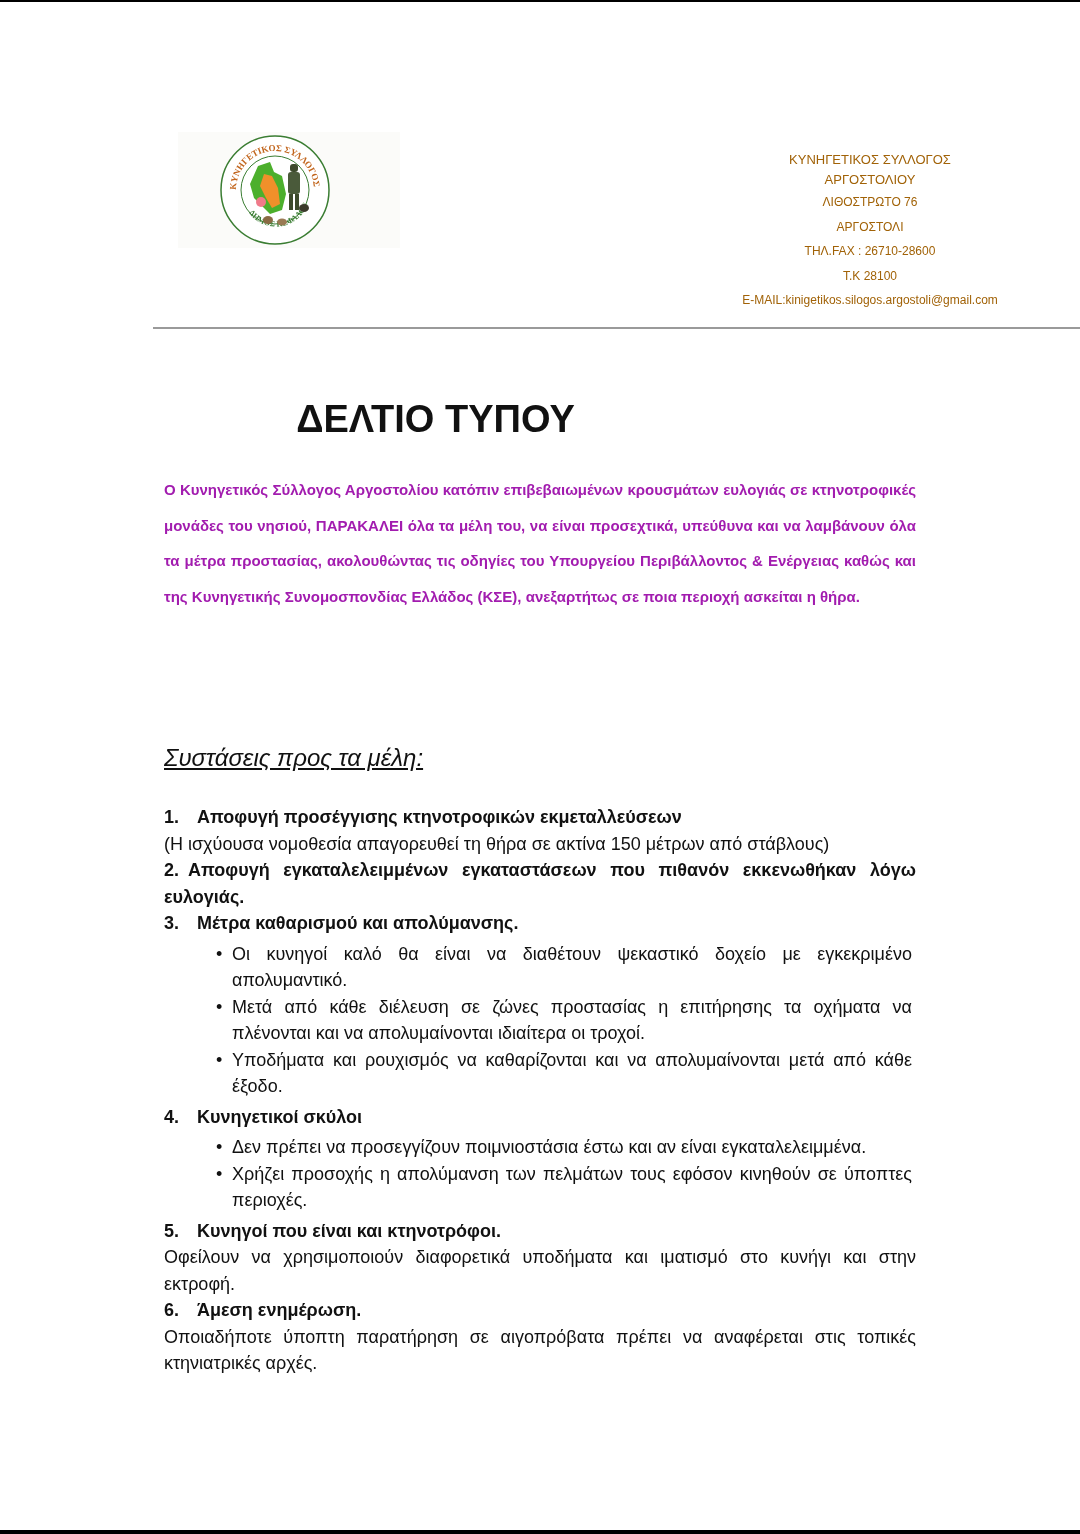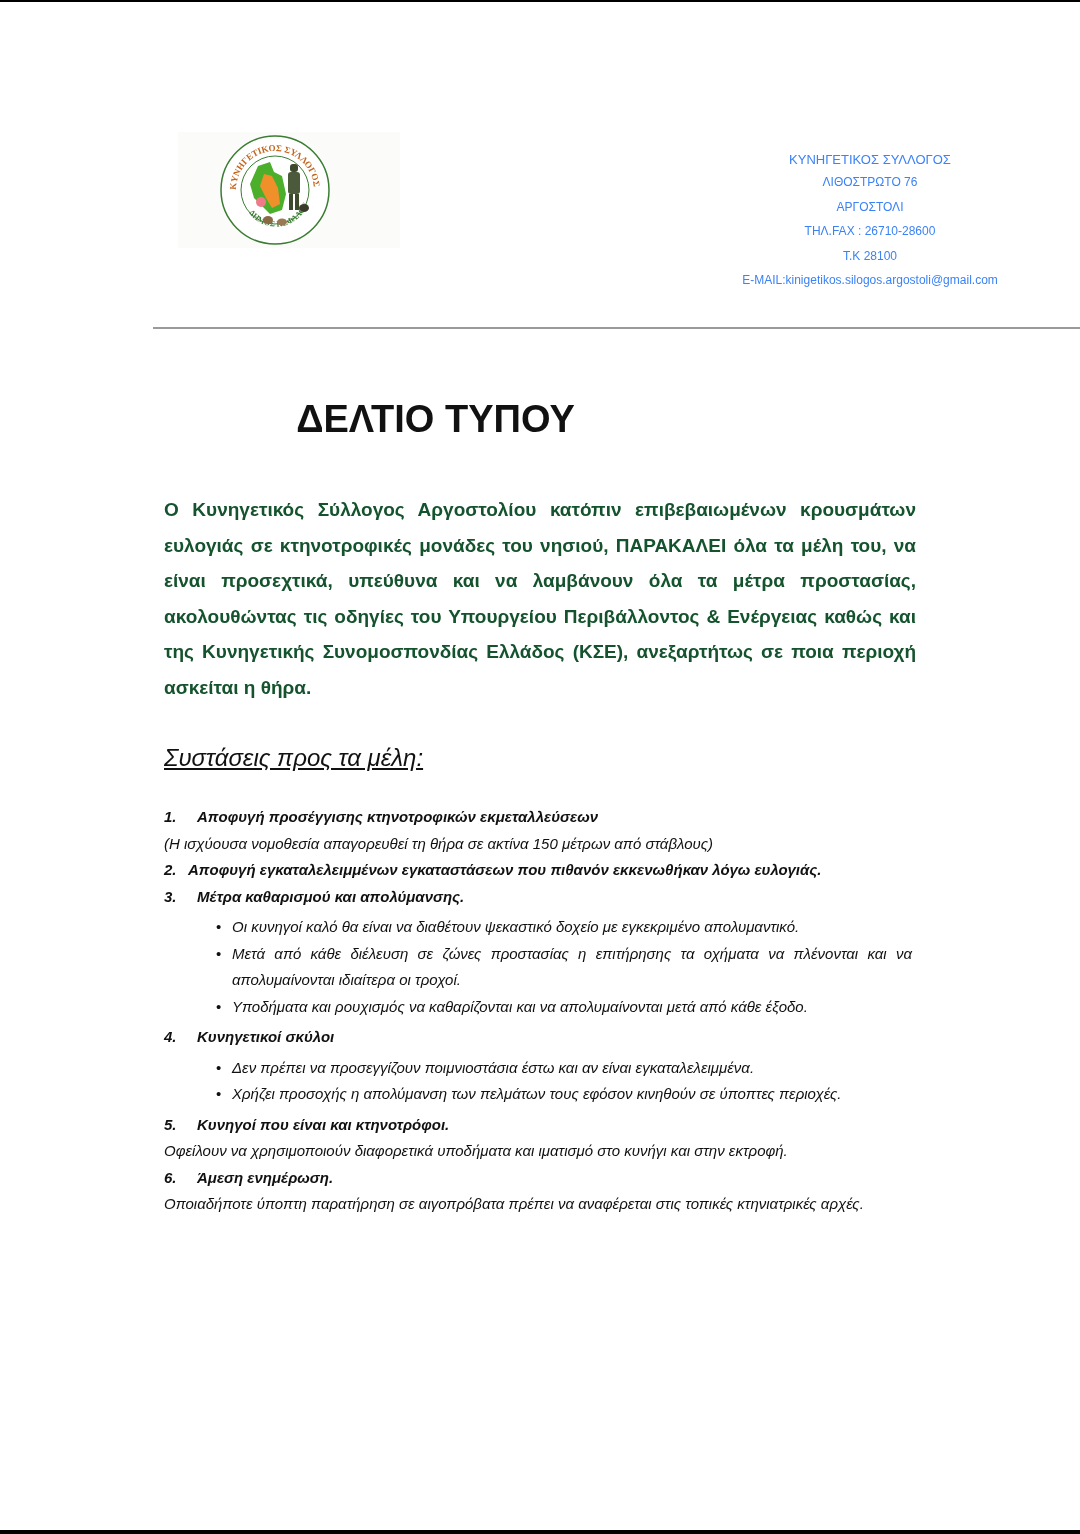--- a/index.html
+++ b/index.html
@@ -7,37 +7,37 @@
     width: 1080px; height: 1534px; position: relative; overflow: hidden;
     background: #ffffff; color: #111;
     font-family: "Liberation Sans", "DejaVu Sans", sans-serif;
   }
   .top-border { position: absolute; left: 0; top: 0; width: 1080px; height: 2px; background: #000; }
   .bottom-border { position: absolute; left: 0; top: 1530px; width: 1080px; height: 4px; background: #000; }
 
   .logo { position: absolute; left: 178px; top: 132px; width: 222px; height: 116px; background: #fbfbf9; }
   .logo svg { display: block; }
 
-  .address { position: absolute; left: 660px; top: 150px; width: 420px; text-align: center; color: #3b82f6; }
+  .address { position: absolute; left: 660px; top: 150px; width: 420px; text-align: center; color: #a16207; }
   .address .small { font-size: 13px; line-height: 20px; }
   .address .big { font-size: 12px; line-height: 24.5px; }
 
   .divider { position: absolute; left: 153px; top: 327px; width: 927px; height: 2px; background: #9a9a9a; }
 
   .title { position: absolute; left: 0; top: 398px; width: 871px; text-align: center;
     font-size: 38px; font-weight: bold; letter-spacing: 0px; color: #111; }
 
-  .intro { position: absolute; left: 164px; top: 492px; width: 752px;
-    font-size: 19px; font-weight: bold; line-height: 35.5px; text-align: justify; color: #14532d; }
+  .intro { position: absolute; left: 164px; top: 472px; width: 752px;
+    font-size: 15px; font-weight: bold; line-height: 35.5px; text-align: justify; color: #a21caf; }
 
   .subhead { position: absolute; left: 164px; top: 744px; font-size: 24px; font-style: italic;
     text-decoration: underline; color: #111; }
 
-  .recs { position: absolute; left: 164px; top: 804px; width: 752px; font-size: 15px;
-    line-height: 26.5px; font-style: italic; color: #111; }
+  .recs { position: absolute; left: 164px; top: 804px; width: 752px; font-size: 18px;
+    line-height: 26.5px; color: #111; }
   .recs .item { font-weight: bold; text-align: justify; }
   .recs .item .num { display: inline-block; width: 33px; }
   .recs .item.tight .num { width: 24px; }
   .recs .note { text-align: justify; }
   .recs ul { margin: 4px; padding: 0 0 0 48px; list-style: none; }
   .recs li { position: relative; padding-left: 16px; text-align: justify; }
   .recs li::before { content: "•"; position: absolute; left: 0; top: 0; font-style: normal; }
 </style>
 </head>
 <body>
@@ -69,20 +69,21 @@
     <rect x="117" y="62" width="4" height="16" fill="#3d4a2c"></rect>
     <ellipse cx="126" cy="76" rx="5" ry="4" fill="#3a3a2a"></ellipse>
 
     <ellipse cx="90" cy="88" rx="5" ry="4" fill="#8a6a44"></ellipse>
     <ellipse cx="104" cy="90" rx="5" ry="3.5" fill="#9a7a54"></ellipse>
   </svg>
 </div>
 
 <div class="address">
   <div class="small">ΚΥΝΗΓΕΤΙΚΟΣ ΣΥΛΛΟΓΟΣ</div>
+  <div class="small">ΑΡΓΟΣΤΟΛΙΟΥ</div>
   <div class="big">ΛΙΘΟΣΤΡΩΤΟ 76</div>
   <div class="big">ΑΡΓΟΣΤΟΛΙ</div>
   <div class="big">ΤΗΛ.FAX : 26710-28600</div>
   <div class="big">Τ.Κ  28100</div>
   <div class="big">E-MAIL:kinigetikos.silogos.argostoli@gmail.com</div>
 </div>
 
 <div class="divider"></div>
 
 <div class="title">ΔΕΛΤΙΟ ΤΥΠΟΥ</div>

